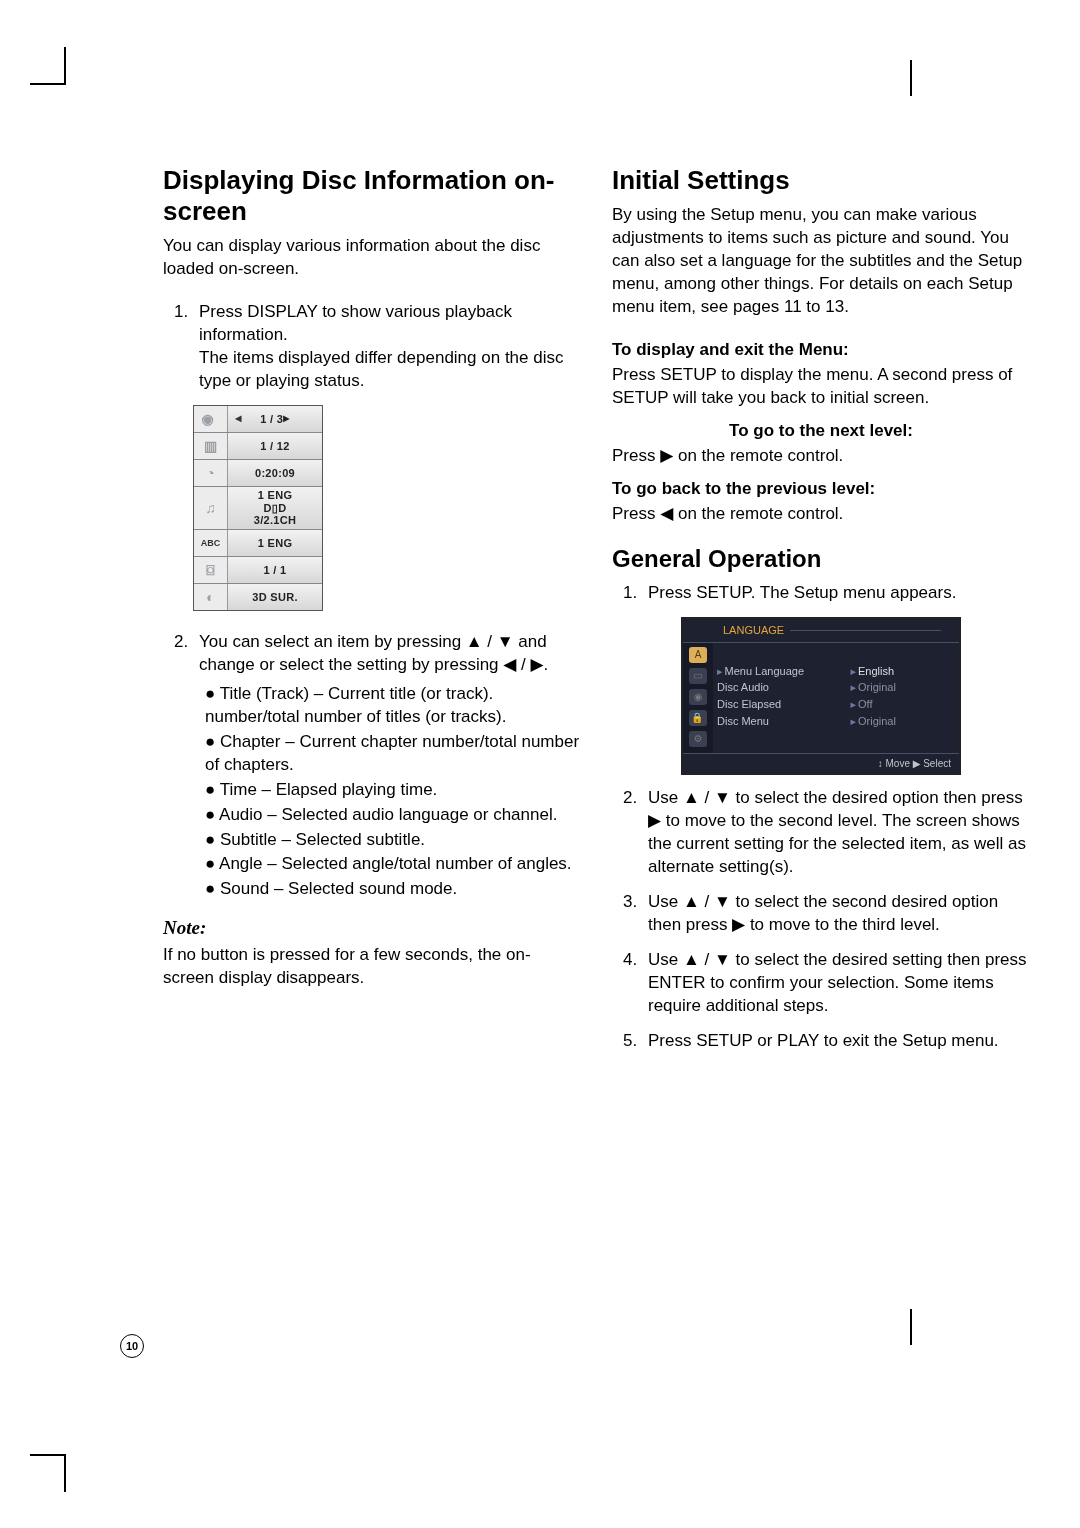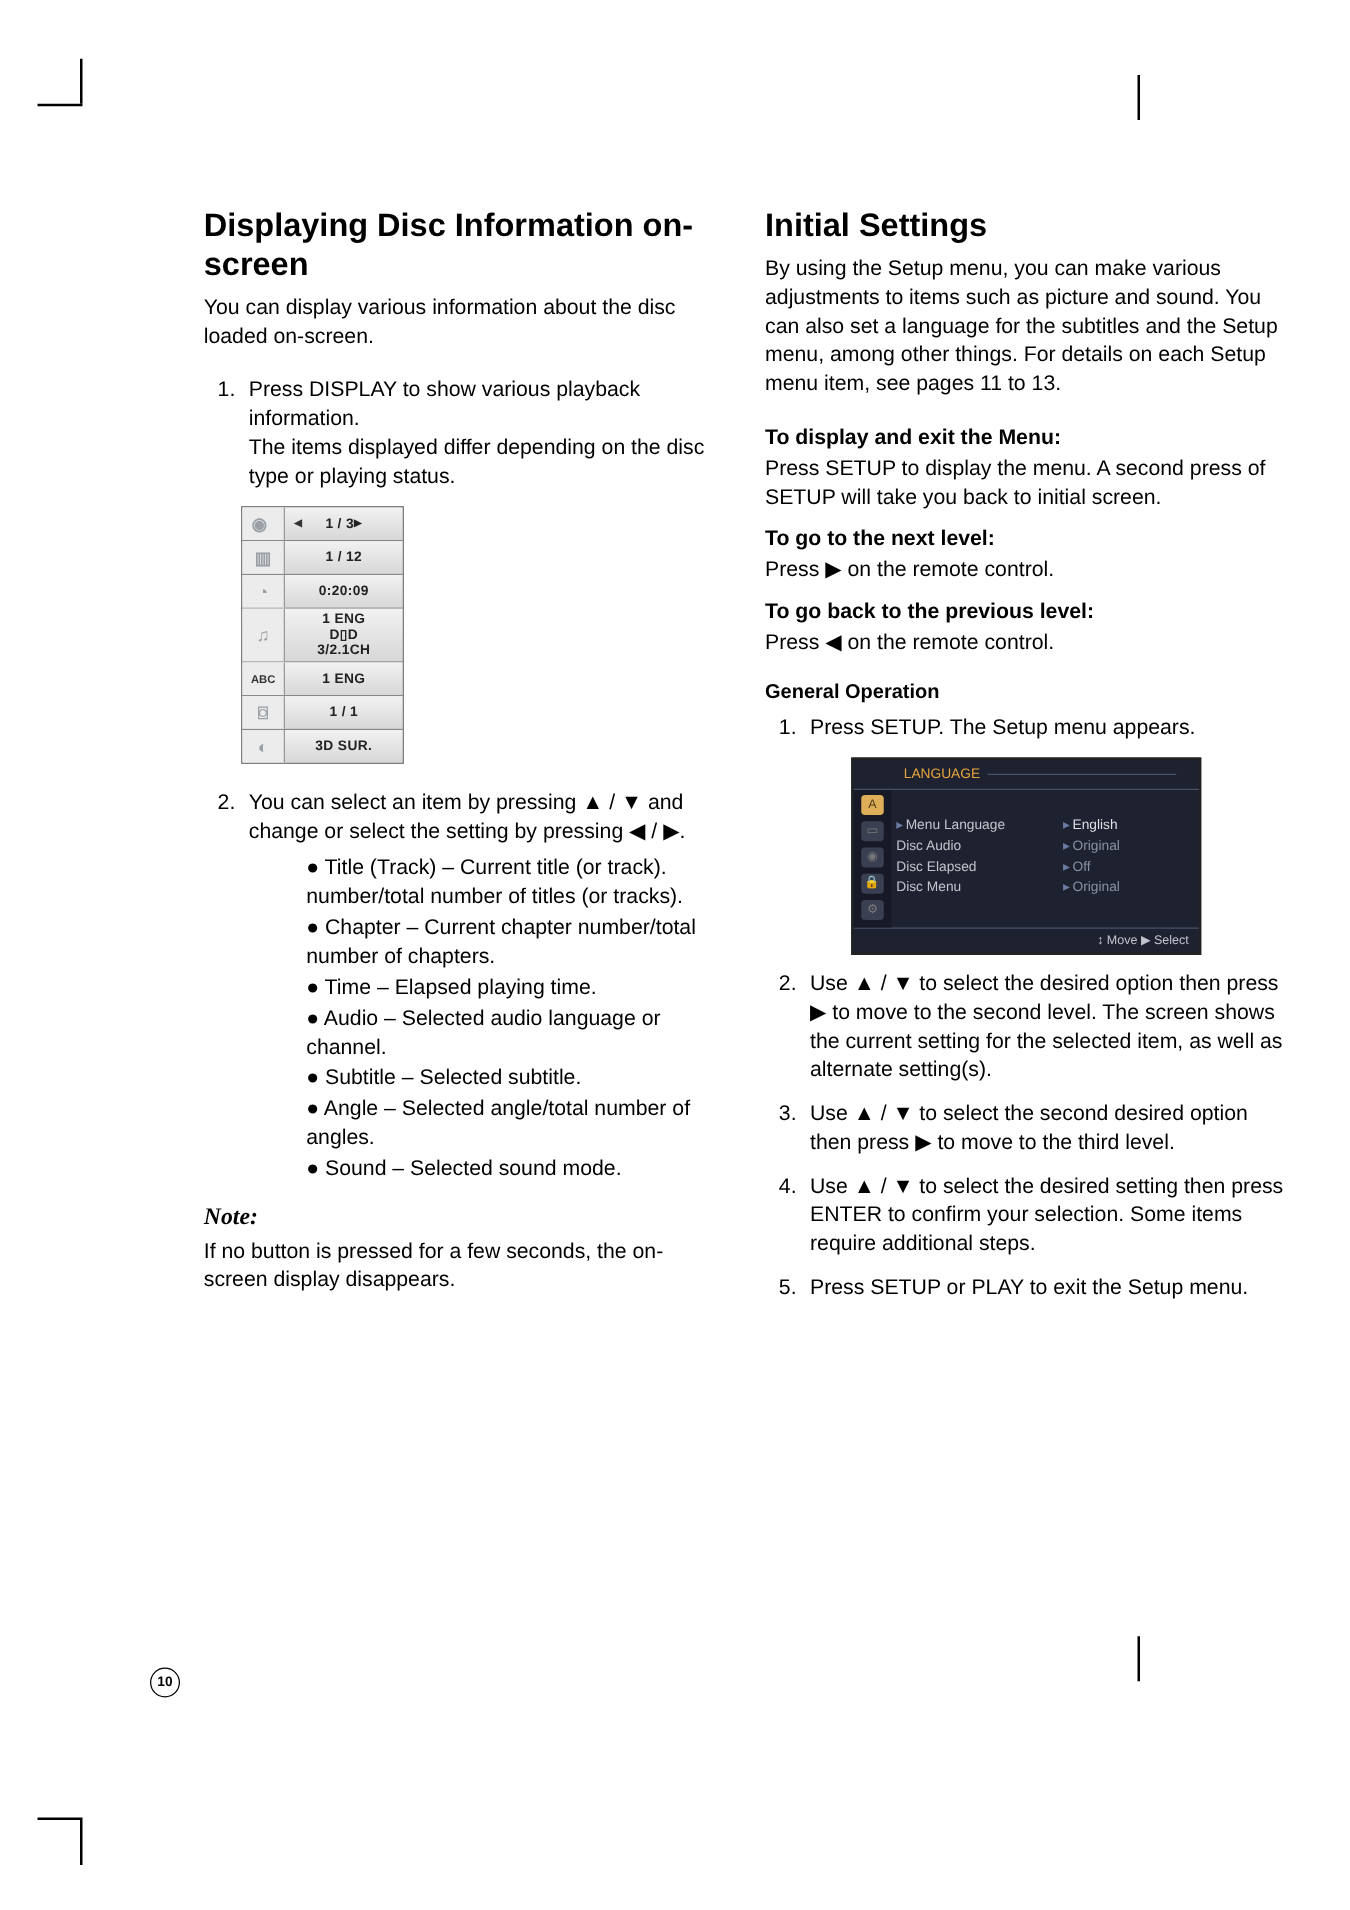--- a/index.html
+++ b/index.html
@@ -34,24 +34,24 @@
     font-size: 26px;
     font-weight: bold;
     margin-bottom: 8px;
     line-height: 1.2;
   }
   .intro { margin-bottom: 20px; }
   ol { list-style: decimal; padding-left: 30px; margin-bottom: 8px; }
   ol > li { padding-left: 6px; margin-bottom: 12px; }
   ul.bullets { list-style: none; padding-left: 0; margin: 6px 0 0 6px; }
   ul.bullets li::before { content: "● "; }
-  ul.bullets li { margin-bottom: 2px; margin-left: 40px; }
+  ul.bullets li { margin-bottom: 2px; }
   .sub { font-weight: bold; font-size: 17px; margin: 6px 0 2px 0; }
   .note-head { font-family: Georgia, 'Times New Roman', serif; font-style: italic; font-weight: bold; font-size: 19px; margin-top: 14px; margin-bottom: 3px; }
-  .h3 { font-weight: bold; font-size: 16px; margin: 18px 0 6px 0; }
+  .h3 { font-weight: bold; font-size: 24px; margin: 18px 0 6px 0; }
 
   
   .osd {
     width: 130px;
     margin: 12px 0 20px 30px;
     border: 1px solid #555;
     font-size: 11px;
     font-weight: bold;
   }
   .osd-row {
@@ -245,21 +245,21 @@
     <p>If no button is pressed for a few seconds, the on-screen display disappears.</p>
   </div>
 
   <div class="col">
     <h2>Initial Settings</h2>
     <p class="intro">By using the Setup menu, you can make various adjustments to items such as picture and sound. You can also set a language for the subtitles and the Setup menu, among other things. For details on each Setup menu item, see pages 11 to 13.</p>
 
     <p class="sub">To display and exit the Menu:</p>
     <p>Press SETUP to display the menu. A second press of SETUP will take you back to initial screen.</p>
 
-    <p class="sub" style="margin-top:10px;">To go to the next level:</p>
+    <p class="sub" style="margin-top:10px;text-align:center;">To go to the next level:</p>
     <p>Press ▶ on the remote control.</p>
 
     <p class="sub" style="margin-top:10px;">To go back to the previous level:</p>
     <p>Press ◀ on the remote control.</p>
 
     <p class="h3">General Operation</p>
 
     <ol>
       <li>Press SETUP. The Setup menu appears.</li>
     </ol>

